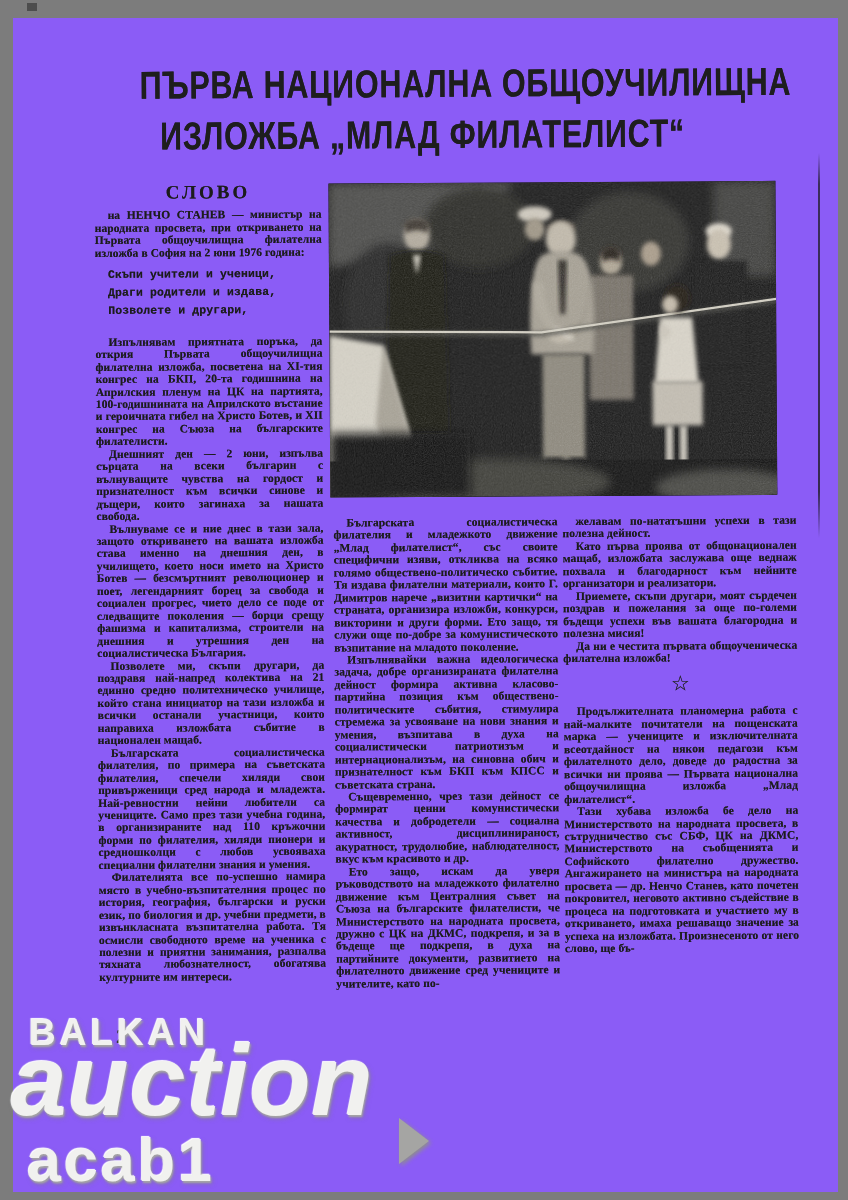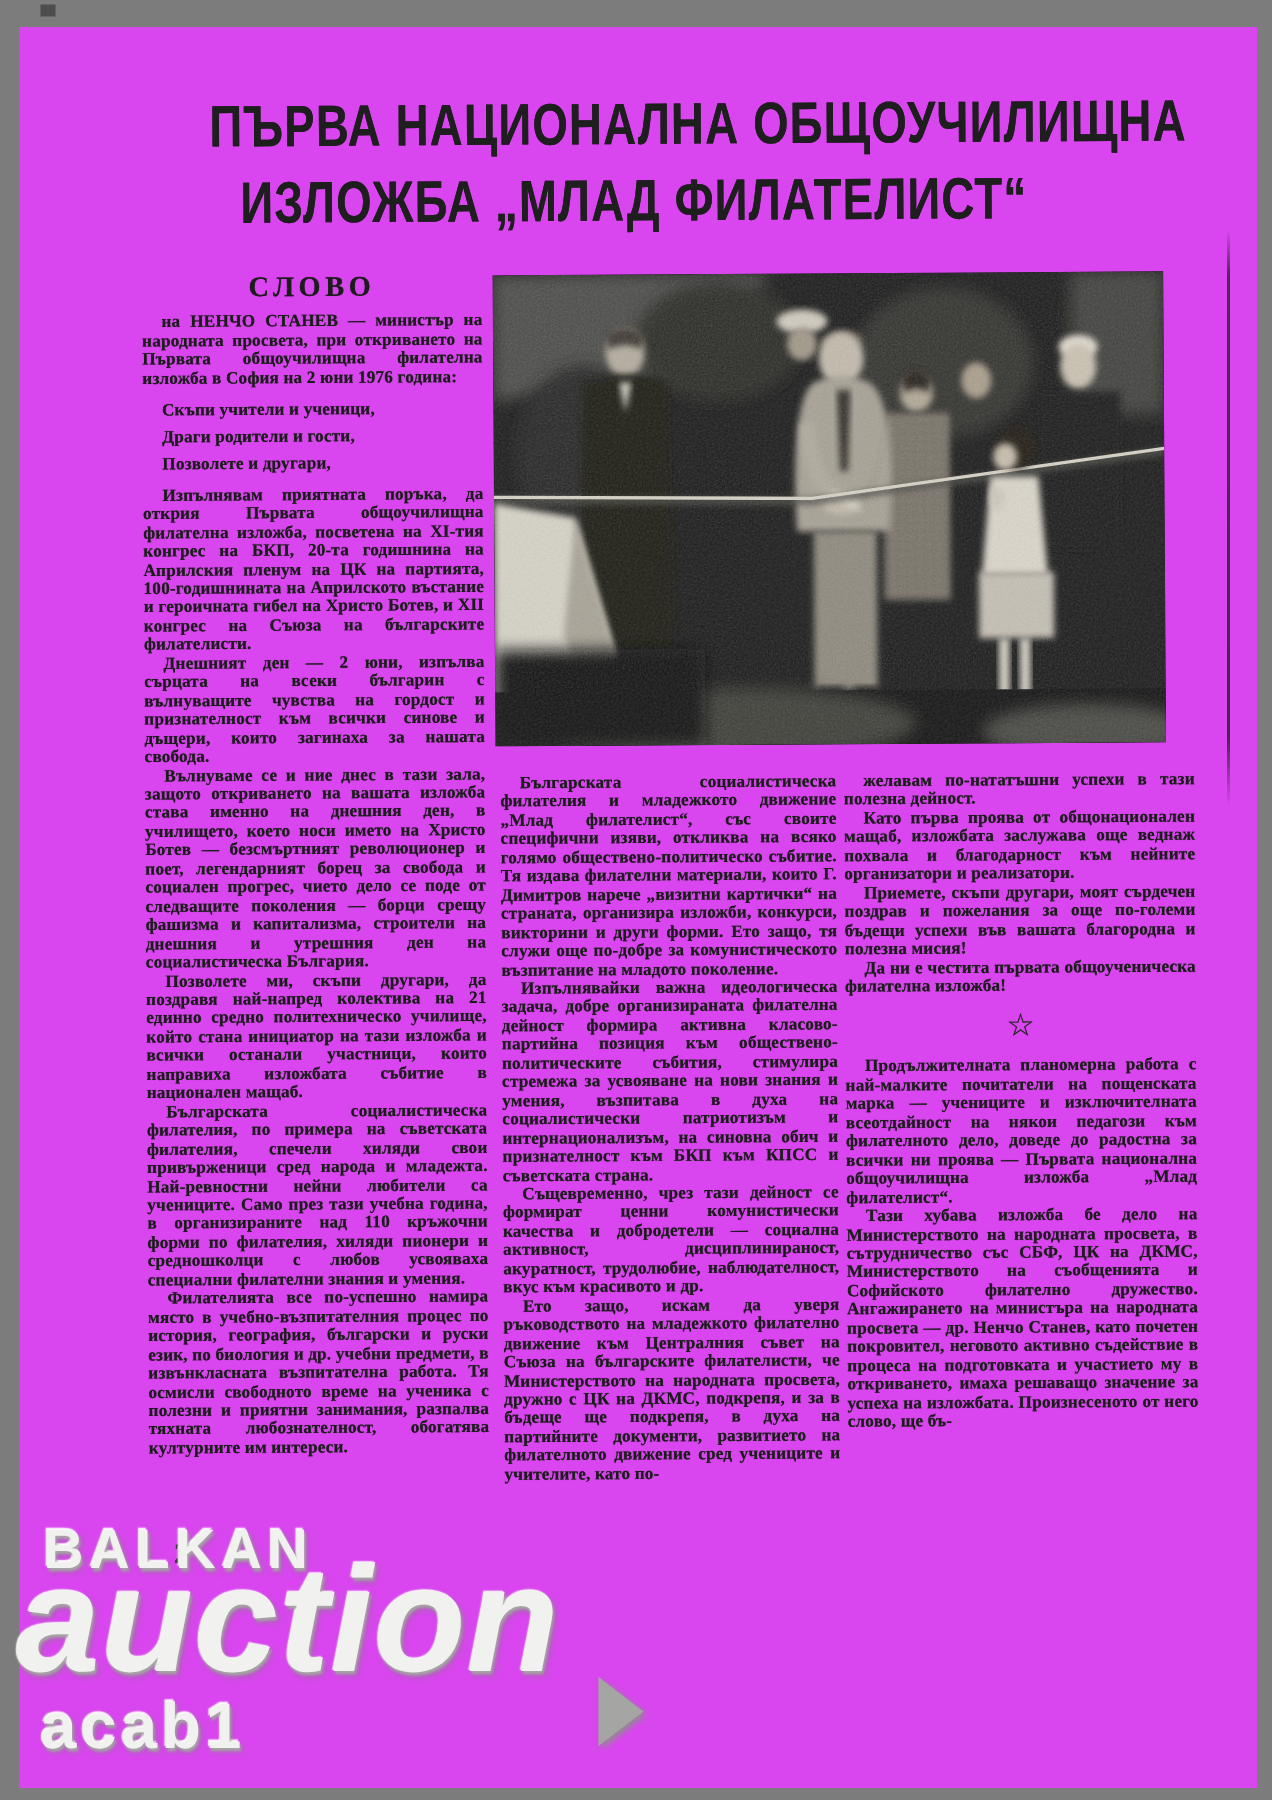--- a/index.html
+++ b/index.html
@@ -5,21 +5,21 @@
   html,body{margin:0;padding:0;}
   body{
     width:848px;height:1200px;
     background:#7c7c7c;
     position:relative;
     overflow:hidden;
     font-family:"Liberation Serif", serif;
   }
   .page{
     position:absolute;left:13px;top:18px;width:825px;height:1174px;
-    background:#d946ef;
+    background:#8b5cf6;
   }
   .content{ position:absolute; inset:0; transform:rotate(-0.35deg); }
   
   .title{
     position:absolute;left:50px;top:40px;width:725px;
     text-align:center;color:#1e1e1e;
     font-family:"Liberation Sans", sans-serif;
     font-weight:bold;
   }
   .title-line{
@@ -37,21 +37,21 @@
   }
   .col-left{left:84px;top:167px;width:227px;}
   .col-mid{left:321px;top:498px;width:224px;}
   .col-right{left:550px;top:498px;width:234px;}
   .article-heading{
     margin:0 0 10px 0;text-align:center;
     font-size:19px;letter-spacing:3px;font-weight:bold;
   }
   .lede{margin:0 0 9px 0;text-align:justify;text-indent:13px;}
   .salut{margin:0 0 4.5px 0;padding-left:13px;line-height:13.5px;}
-  .saluts{margin-bottom:7px;}
+  .saluts{margin-bottom:18px;font-family:Liberation Mono, monospace;}
   .para{margin:0;text-align:justify;text-indent:13px;}
   .star-divider{
     text-align:center;font-size:21px;line-height:22px;
     margin:9px 0 10px 0;color:#262626;font-weight:normal;
     font-family:"DejaVu Sans", sans-serif;
   }
   
   .photo{
     position:absolute;left:318px;top:165px;width:447px;height:314px;
     overflow:hidden;background:#141414;
@@ -63,21 +63,21 @@
     font:bold 19px "Liberation Serif", serif;color:#2b2b2b;
   }
   .wm{
     position:absolute;font-family:"Liberation Sans", sans-serif;font-weight:bold;
     color:#f1f1ef;line-height:1;
     text-shadow:1px 2px 2px #a6a6a4, -1px -1px 1px #ffffff, 2px 3px 4px rgba(125,125,123,0.55);
     pointer-events:none;white-space:nowrap;
   }
   .wm-balkan{left:16px;top:996px;font-size:37px;letter-spacing:4px;text-align:right;}
   .wm-auction{left:-2px;top:1012px;font-size:100px;letter-spacing:1px;font-style:italic;}
-  .wm-acab{left:14px;top:1112px;font-size:43px;letter-spacing:3px;}
+  .wm-acab{left:14px;top:1112px;font-size:61px;letter-spacing:3px;}
   .wm-arrow{
     position:absolute;left:386px;top:1100px;width:0;height:0;
     border-left:30px solid #a5a5a3;
     border-top:23px solid transparent;
     border-bottom:23px solid transparent;
     filter:drop-shadow(2px 2px 2px #8e8e8c);
   }
   
   .scanline{
     position:absolute;left:805px;top:135px;width:2px;height:385px;
@@ -98,21 +98,21 @@
     <div class="title">
       <span class="title-line">ПЪРВА НАЦИОНАЛНА ОБЩОУЧИЛИЩНА</span>
       <span class="title-line">ИЗЛОЖБА „МЛАД ФИЛАТЕЛИСТ“</span>
     </div>
 
     <div class="col col-left">
       <h2 class="article-heading">СЛОВО</h2>
       <p class="lede">на НЕНЧО СТАНЕВ — министър на народната просвета, при откриването на  Първата общоучилищна филателна изложба в София на 2 юни 1976 година:</p>
       <div class="saluts">
           <p class="salut">Скъпи учители и ученици,</p>
-          <p class="salut">Драги родители и гости,</p>
+          <p class="salut">Драги родители и издава,</p>
           <p class="salut">Позволете и другари,</p>
         </div>
       <div class="paras">
           <p class="para">Изпълнявам приятната поръка, да открия Първата общоучилищна филателна изложба, посветена на XI-тия конгрес на БКП, 20-та годишнина на Априлския пленум на ЦК на партията, 100-годишнината на Априлското въстание и героичната гибел на Христо Ботев, и XII конгрес на Съюза на българските филателисти.</p>
           <p class="para">Днешният ден — 2 юни, изпълва сърцата на всеки българин с вълнуващите чувства на гордост и признателност към всички синове и дъщери, които загинаха за нашата свобода.</p>
           <p class="para">Вълнуваме се и ние днес в тази зала, защото откриването на вашата изложба става именно на днешния ден, в училището, което носи името на Христо Ботев — безсмъртният революционер и поет, легендарният борец за свобода и социален прогрес, чието дело се поде от следващите поколения — борци срещу фашизма и капитализма, строители на днешния и утрешния ден на социалистическа България.</p>
           <p class="para">Позволете ми, скъпи другари, да поздравя най-напред колектива на 21 единно средно политехническо училище, който стана инициатор на тази изложба и всички останали участници, които направиха изложбата събитие в национален мащаб.</p>
           <p class="para">Българската социалистическа филателия, по примера на съветската филателия, спечели хиляди свои привърженици сред народа и младежта. Най-ревностни нейни любители са учениците. Само през тази учебна година, в организираните над 110 кръжочни форми по филателия, хиляди пионери и средношколци с любов усвояваха специални филателни знания и умения.</p>
           <p class="para">Филателията все по-успешно намира място в учебно-възпитателния процес по история, география, български и руски език, по биология и др. учебни предмети, в извънкласната възпитателна работа. Тя осмисли свободното време на ученика с полезни и приятни занимания, разпалва тяхната любознателност, обогатява културните им интереси.</p>
         </div>

